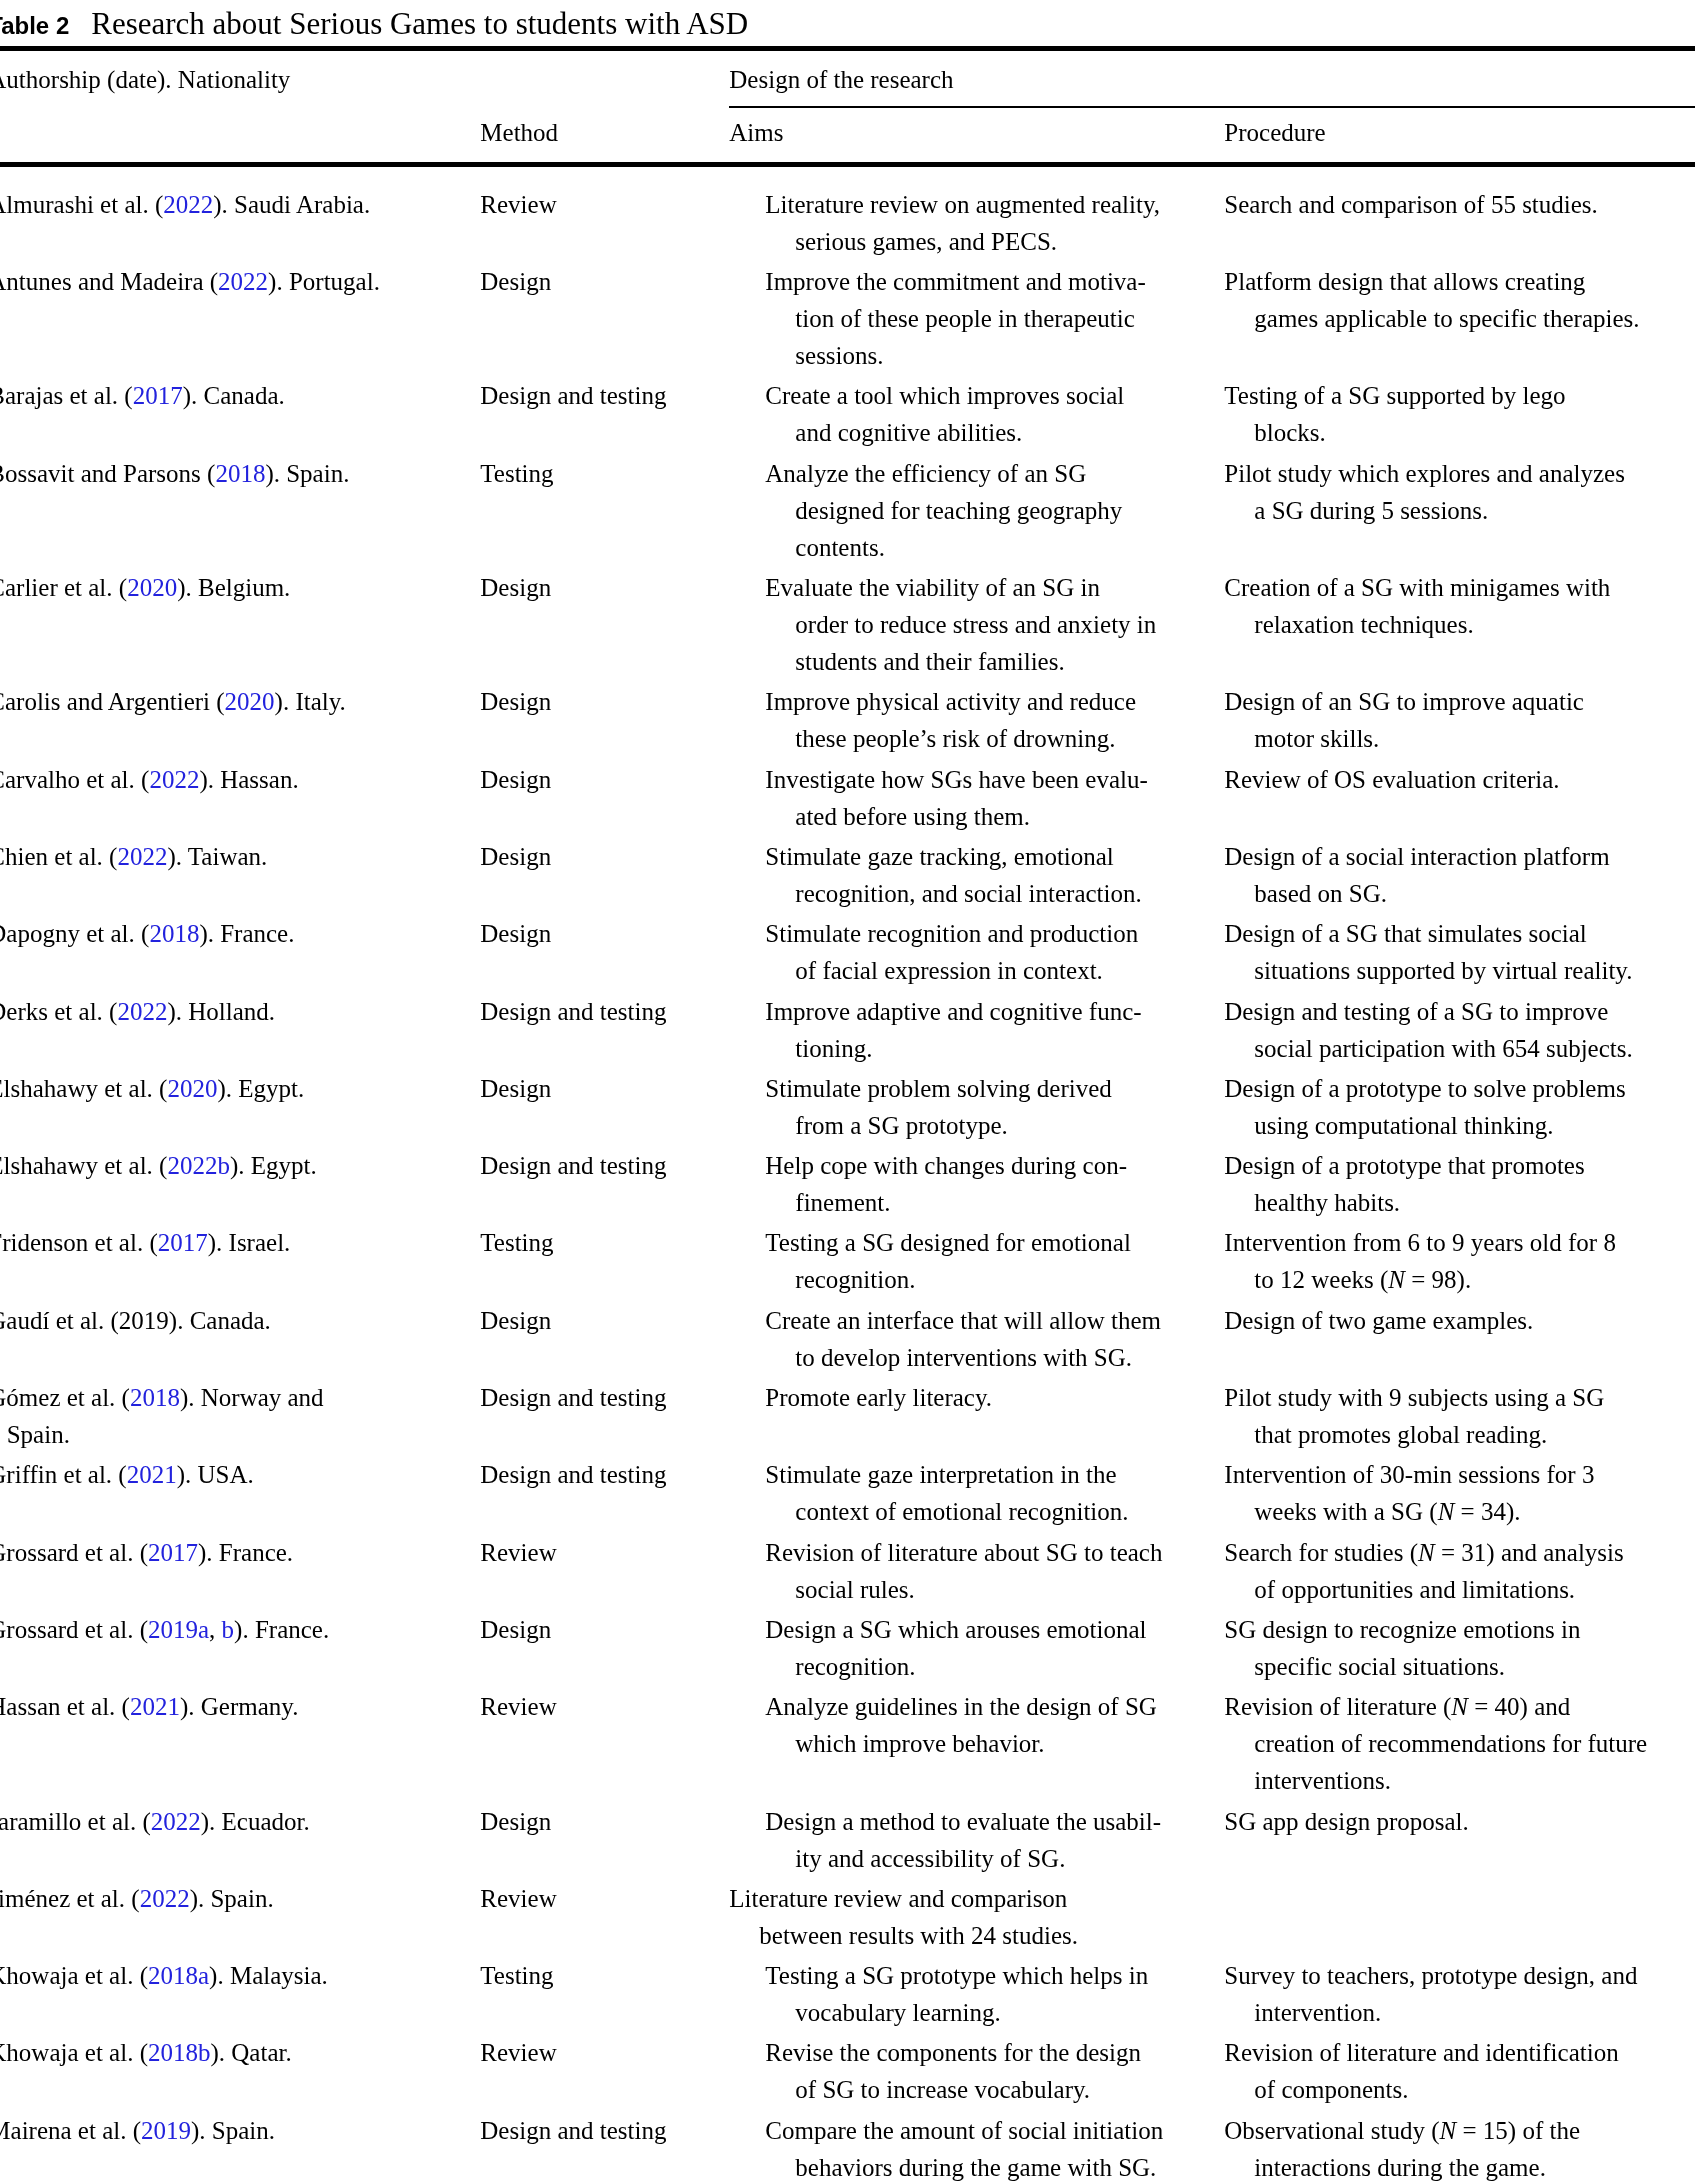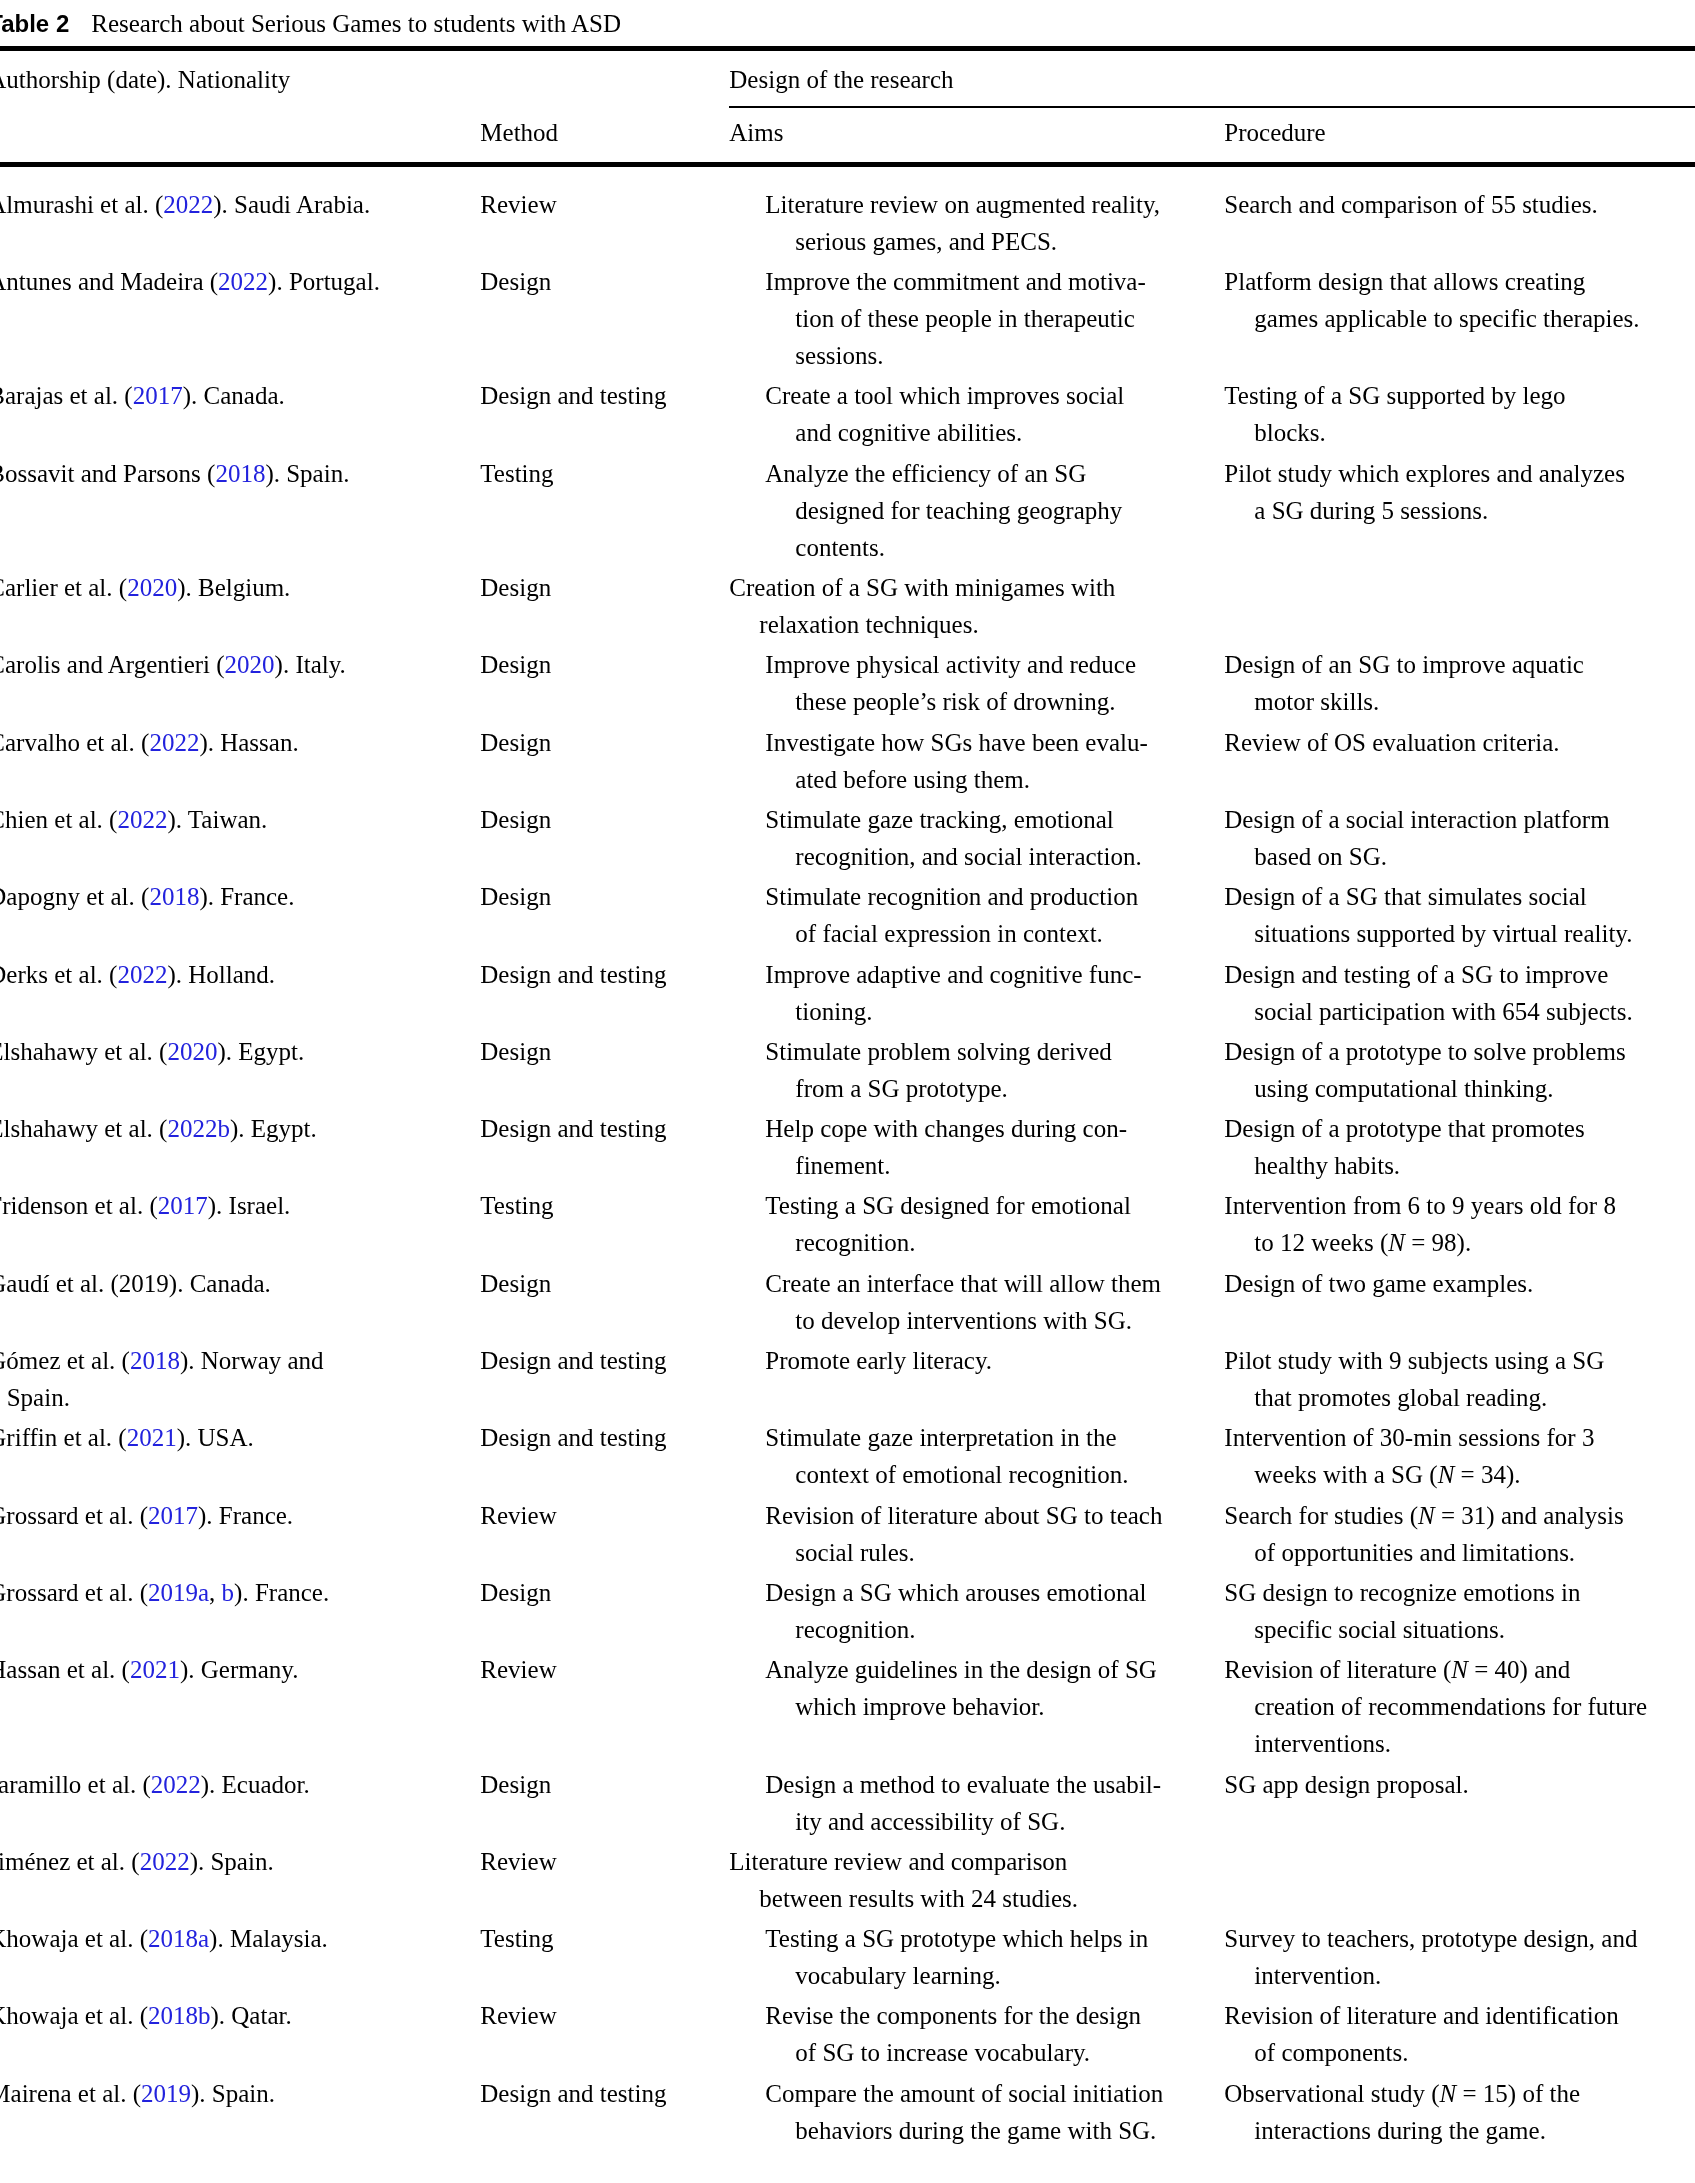--- a/index.html
+++ b/index.html
@@ -11,21 +11,21 @@
     color:#000;
     font-family:"Liberation Serif","DejaVu Serif",serif;
     font-size:25px;line-height:37px;
   }
   .content{margin-left:-11.7px;width:1716px;}
   .caption{padding-top:5px;height:41px;white-space:nowrap;}
   .caption .cap-label{
     font-family:"Liberation Sans","DejaVu Sans",sans-serif;
     font-weight:700;font-size:24px;
   }
-  .caption .cap-text{margin-left:22px;font-size:25px;}
+  .caption .cap-text{margin-left:22px;font-size:31px;}
   .rule{background:#000;}
   .rule.thick{height:5px;}
   .grid{display:grid;grid-template-columns:492px 249px 495px 479px;}
   .hdr-a{margin-top:10px;}
   .hdr-a .hc1{grid-column:1 / span 2;}
   .hdr-a .hc34{grid-column:3 / span 2;}
   .design-rule{margin-left:741px;height:2.5px;background:#000;margin-top:7.5px;}
   .hdr-b{margin-top:5.8px;margin-bottom:11.7px;}
   .row{margin-bottom:3.3px;}
   .cell{white-space:pre-line;}
@@ -95,20 +95,23 @@
           <div class="cell method">Testing</div>
           <div class="cell aims">Analyze the efficiency of an SG
 designed for teaching geography
 contents.</div>
           <div class="cell procedure">Pilot study which explores and analyzes
 a SG during 5 sessions.</div>
         </div>
         <div class="grid row">
           <div class="cell author"><span>Carlier et al. (</span><span class="ylink" style="color: rgb(34, 34, 221);">2020</span><span>). Belgium.</span></div>
           <div class="cell method">Design</div>
+          <div class="cell aims">Evaluate the viability of an SG in
+order to reduce stress and anxiety in
+students and their families.</div>
           <div class="cell procedure">Creation of a SG with minigames with
 relaxation techniques.</div>
         </div>
         <div class="grid row">
           <div class="cell author"><span>Carolis and Argentieri (</span><span class="ylink" style="color: rgb(34, 34, 221);">2020</span><span>). Italy.</span></div>
           <div class="cell method">Design</div>
           <div class="cell aims">Improve physical activity and reduce
 these people’s risk of drowning.</div>
           <div class="cell procedure">Design of an SG to improve aquatic
 motor skills.</div>

